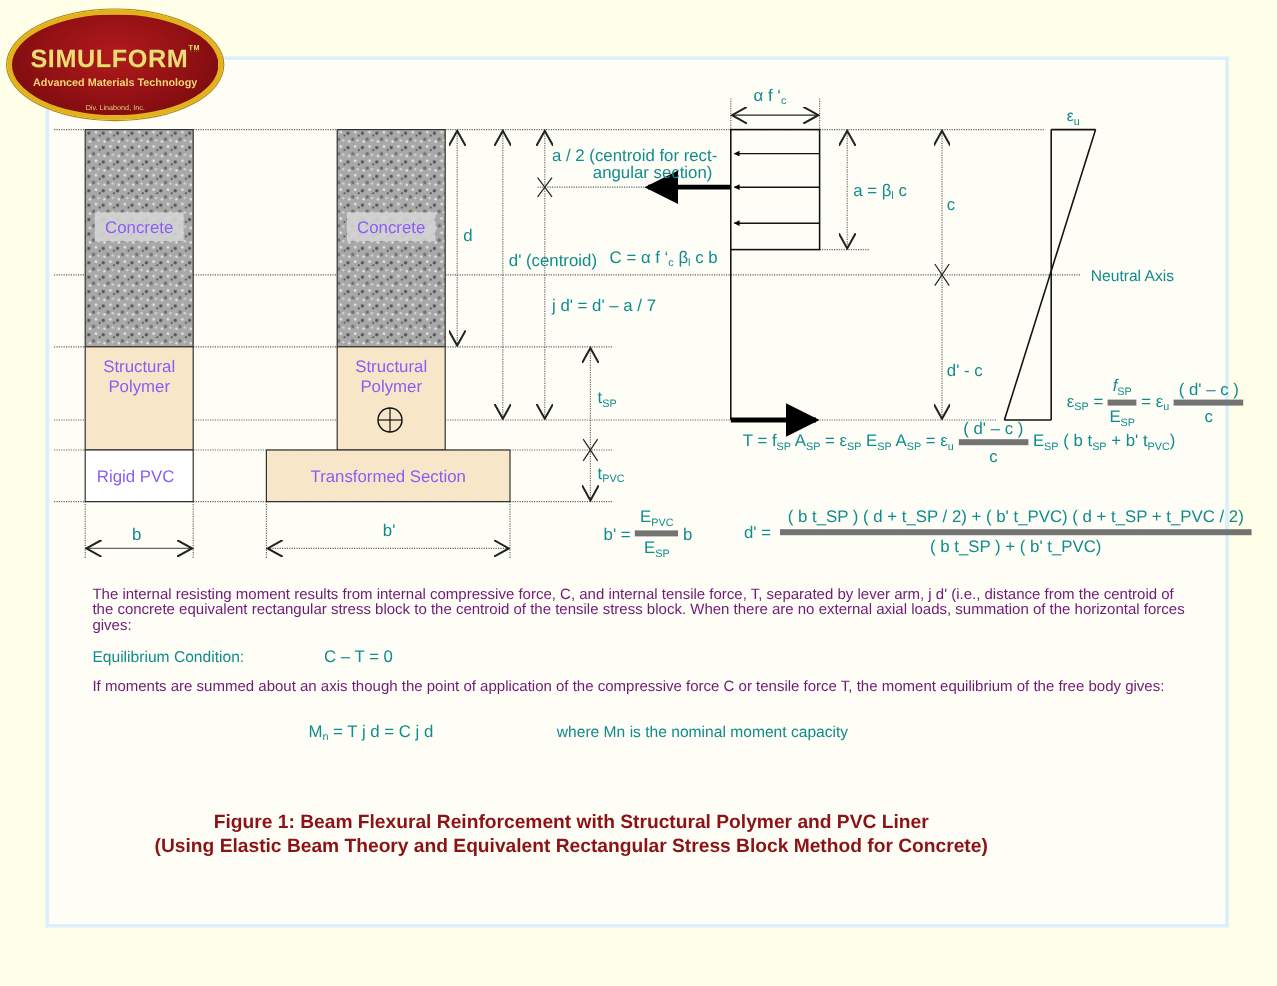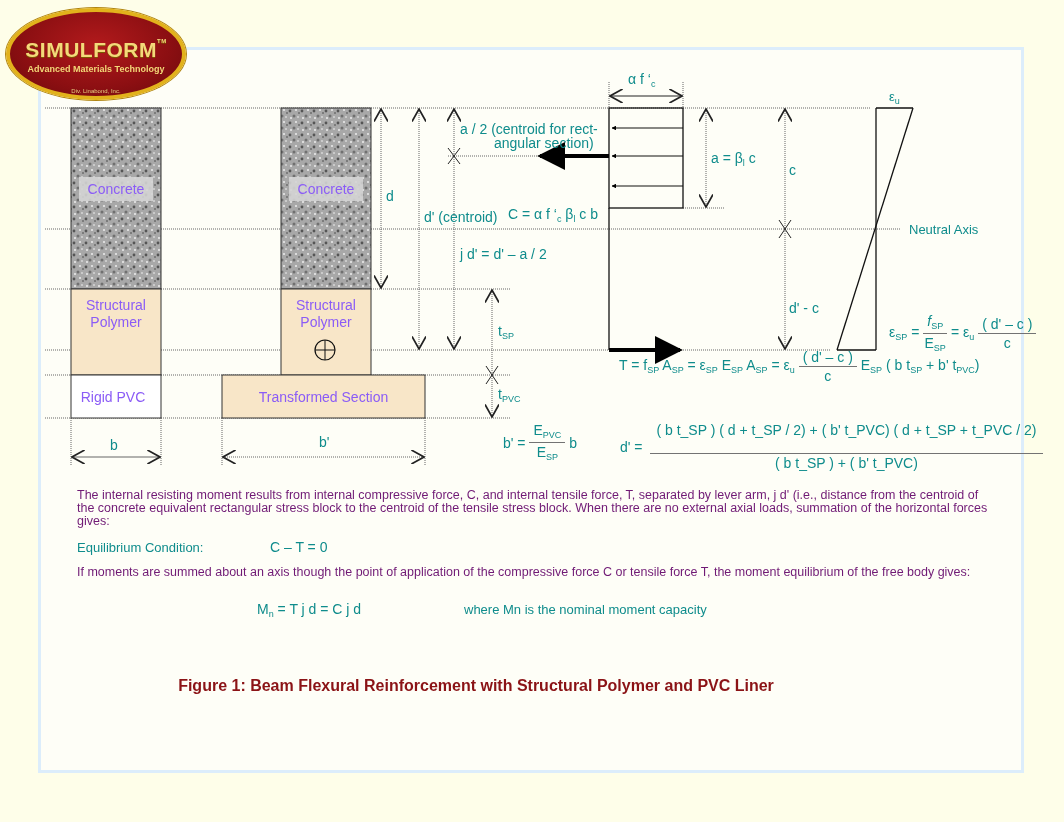--- a/index.html
+++ b/index.html
@@ -20,21 +20,21 @@
   .logo .brand { position:absolute; left:0; right:0; top:26px; font-weight:bold; font-size:21px; letter-spacing:0.5px;
     color:#f4d97a; text-shadow:0 1px 0 #7a5a00; }
   .logo .tm { font-size:6px; vertical-align:top; color:#f4d97a; }
   .logo .tag { position:absolute; left:0; right:0; top:52px; font-size:9px; font-weight:bold; color:#f2d878; }
   .logo .div { position:absolute; left:0; right:0; top:76px; font-size:6px; color:#e8cf80; }
   svg.diagram { position:absolute; left:0; top:0; }
   .t { position:absolute; color:#0f8c8c; font-size:14px; white-space:nowrap; line-height:1; }
   .lbl { position:absolute; color:#8b5cf6; font-size:14px; text-align:center; line-height:17px; }
   sub { font-size:9px; vertical-align:-3px; }
   .frac { display:inline-flex; flex-direction:column; align-items:center; vertical-align:middle; }
-  .frac .num { border-bottom:1px solid #737373; padding:0 4px 2px; }
+  .frac .num { border-bottom:5px solid #737373; padding:0 4px 2px; }
   .frac .den { padding-top:2px; }
   .para { position:absolute; left:77px; color:#701a75; font-size:12.5px; line-height:13px; width:912px; }
   .caption { position:absolute; left:0; width:952px; top:676px; text-align:center; color:#8b1316;
     font-weight:bold; font-size:16px; line-height:20px; }
 </style>
 </head>
 <body>
 
 <div class="panel"></div>
 
@@ -148,21 +148,21 @@
 
 <div class="lbl" style="left:289px;top:181px;width:74px;">Concrete</div>
 <div class="lbl" style="left:281px;top:297px;width:90px;"><span>Structural</span><br><span>Polymer</span></div>
 <div class="lbl" style="left:222px;top:389px;width:203px;">Transformed Section</div>
 <div class="t" style="left:319px;top:435px;">b'</div>
 
 <div class="t" style="left:386px;top:189px;">d</div>
 <div class="t" style="left:424px;top:210px;">d' (centroid)</div>
 <div class="t" style="left:460px;top:122px;">a / 2 (centroid for rect-</div>
 <div class="t" style="left:494px;top:136px;">angular section)</div>
-<div class="t" style="left:460px;top:247px;">j d' = d' – a / 2</div>
+<div class="t" style="left:460px;top:247px;">j d' = d' – a / 7</div>
 <div class="t" style="left:498px;top:324px;"><span>t</span><sub>SP</sub></div>
 <div class="t" style="left:498px;top:387px;"><span>t</span><sub>PVC</sub></div>
 
 <div class="t" style="left:628px;top:72px;font-style:normal;"><span>α f ‘</span><sub>c</sub></div>
 <div class="t" style="left:508px;top:167px;margin-top:40px;"><span>C = α f ‘</span><sub>c</sub><span> β</span><sub>l</sub><span> c b</span></div>
 <div class="t" style="left:711px;top:151px;"><span>a = β</span><sub>l</sub><span> c</span></div>
 
 <div class="t" style="left:889px;top:90px;font-size:13px;"><span>ε</span><sub>u</sub></div>
 <div class="t" style="left:789px;top:163px;">c</div>
 <div class="t" style="left:789px;top:281px;margin-top:20px;">d' - c</div>
@@ -199,27 +199,28 @@
   <span class="frac">
       <span class="num"><span>E</span><sub>PVC</sub></span>
       <span class="den"><span>E</span><sub>SP</sub></span>
     </span>
   <span style="display:inline-block;vertical-align:middle;">b</span>
 </div>
 
 <div class="t" style="left:620px;top:423px;">
   <span style="display:inline-block;vertical-align:middle;">d' =</span>
   <span class="frac" style="margin-left:4px;">
-      <span class="num" style="padding:0 6px 16px;">( b t_SP ) ( d + t_SP / 2) + ( b' t_PVC) ( d + t_SP + t_PVC / 2)</span>
+      <span class="num" style="padding:0 6px 4px;">( b t_SP ) ( d + t_SP / 2) + ( b' t_PVC) ( d + t_SP + t_PVC / 2)</span>
       <span class="den">( b t_SP ) + ( b' t_PVC)</span>
     </span>
 </div>
 
 <div class="para" style="top:489px;">The internal resisting moment results from internal compressive force, C, and internal tensile force, T, separated by lever arm, j d' (i.e., distance from the centroid of the concrete equivalent rectangular stress block to the centroid of the tensile stress block. When there are no external axial loads, summation of the horizontal forces gives:</div>
 <div class="t" style="left:77px;top:541px;font-size:13px;">Equilibrium Condition:</div>
 <div class="t" style="left:270px;top:540px;">C – T = 0</div>
 <div class="para" style="top:566px;">If moments are summed about an axis though the point of application of the compressive force C or tensile force T, the moment equilibrium of the free body gives:</div>
 <div class="t" style="left:257px;top:602px;"><span>M</span><sub>n</sub><span> = T j d = C j d</span></div>
 <div class="t" style="left:464px;top:603px;font-size:13px;">where Mn is the nominal moment capacity</div>
 
 <div class="caption">
   <div>Figure 1:  Beam Flexural Reinforcement with Structural Polymer and PVC Liner</div>
+  <div>(Using Elastic Beam Theory and Equivalent Rectangular Stress Block Method for Concrete)</div>
 </div>
 
 </body></html>

